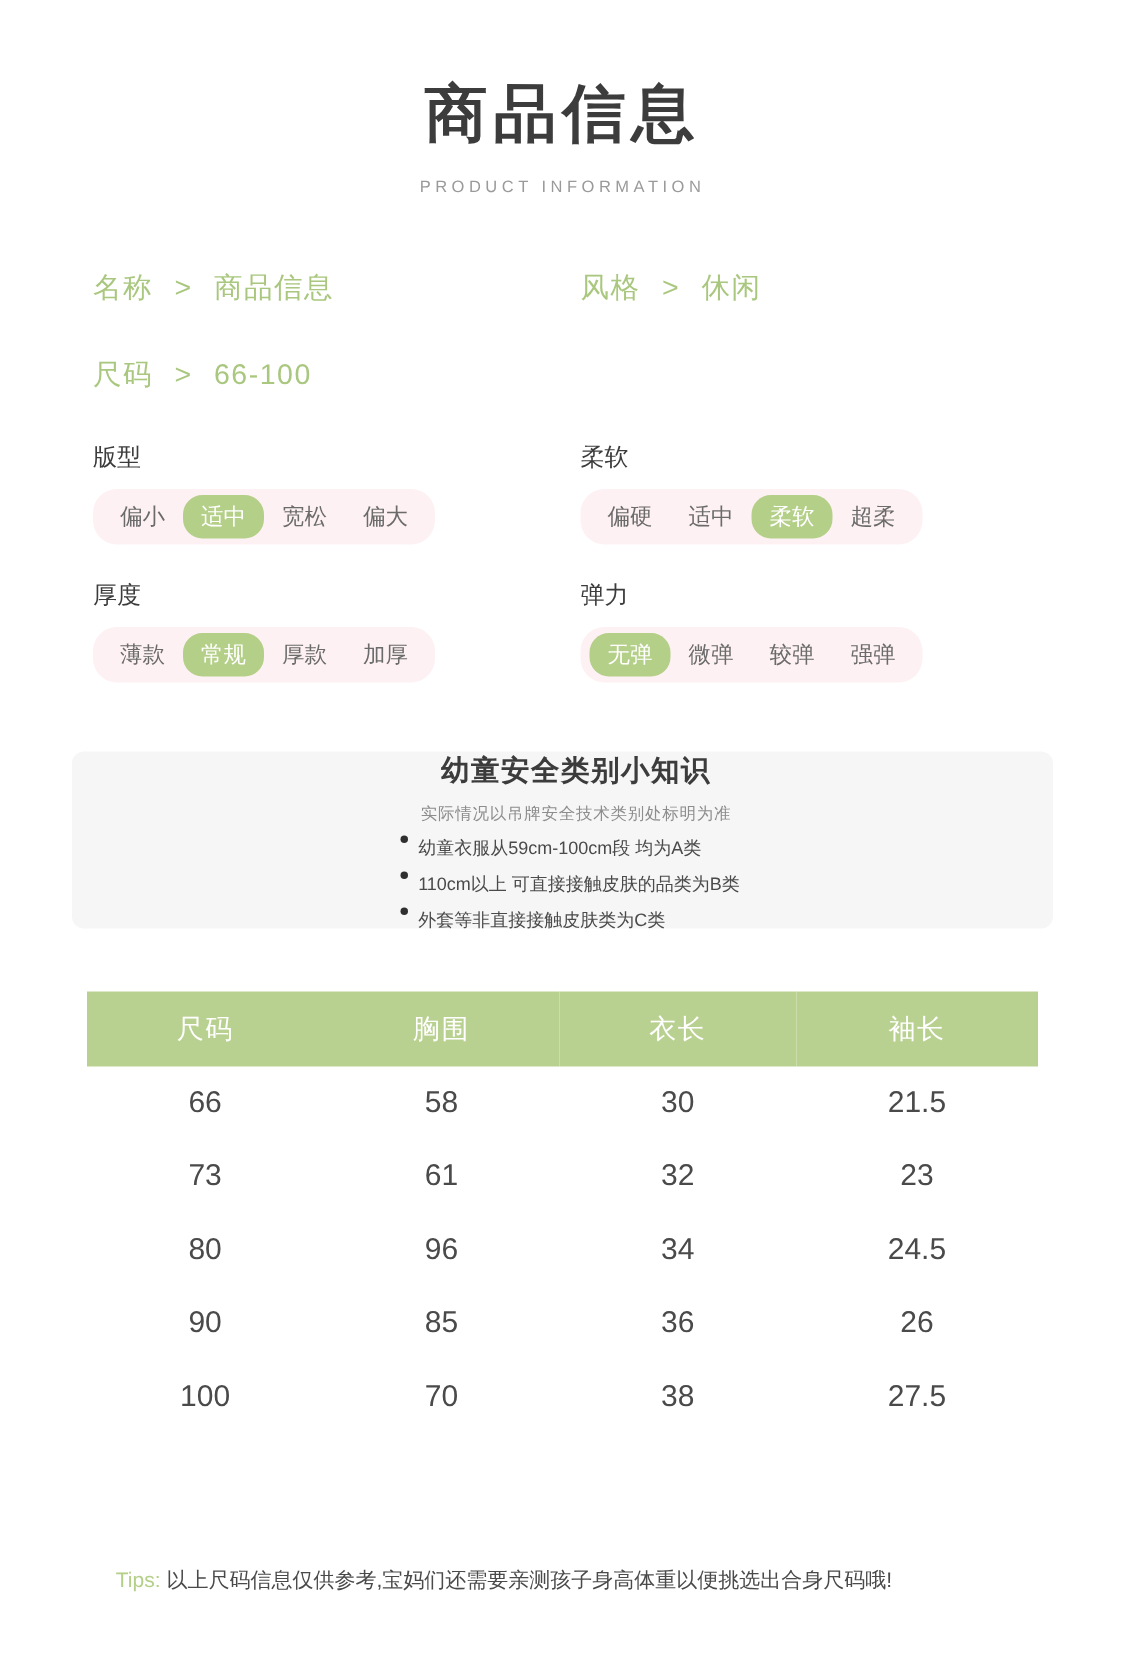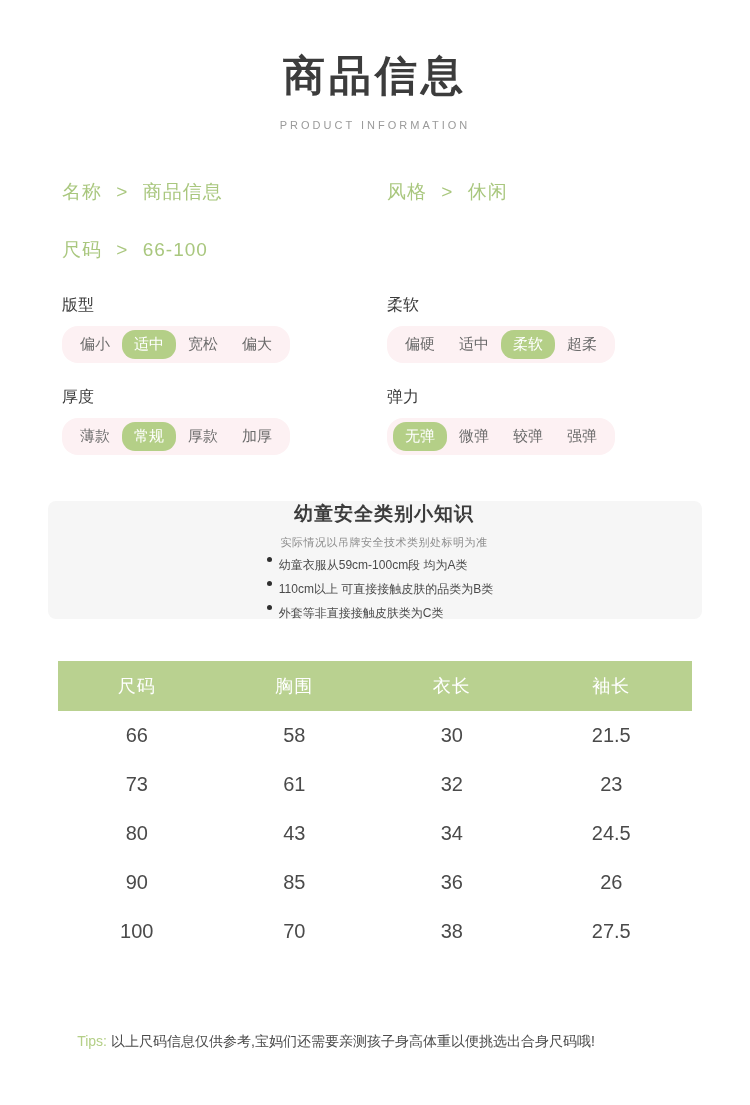--- a/index.html
+++ b/index.html
@@ -163,21 +163,21 @@
   .size-table tbody td {
     text-align: center;
     font-size: 20px;
     color: #4a4a4a;
     padding: 13px 0;
   }
 
   
   .tips {
     position: absolute;
-    bottom: 54px;
+    bottom: 42px;
     left: 0;
     width: 672px;
     text-align: center;
     font-size: 14px;
     color: #4a4a4a;
   }
   .tips .tips-label {
     color: #b4cf87;
     margin-right: 4px;
   }
@@ -296,21 +296,21 @@
         <td>21.5</td>
       </tr>
       <tr>
         <td>73</td>
         <td>61</td>
         <td>32</td>
         <td>23</td>
       </tr>
       <tr>
         <td>80</td>
-        <td>43</td>
+        <td>96</td>
         <td>34</td>
         <td>24.5</td>
       </tr>
       <tr>
         <td>90</td>
         <td>85</td>
         <td>36</td>
         <td>26</td>
       </tr>
       <tr>

